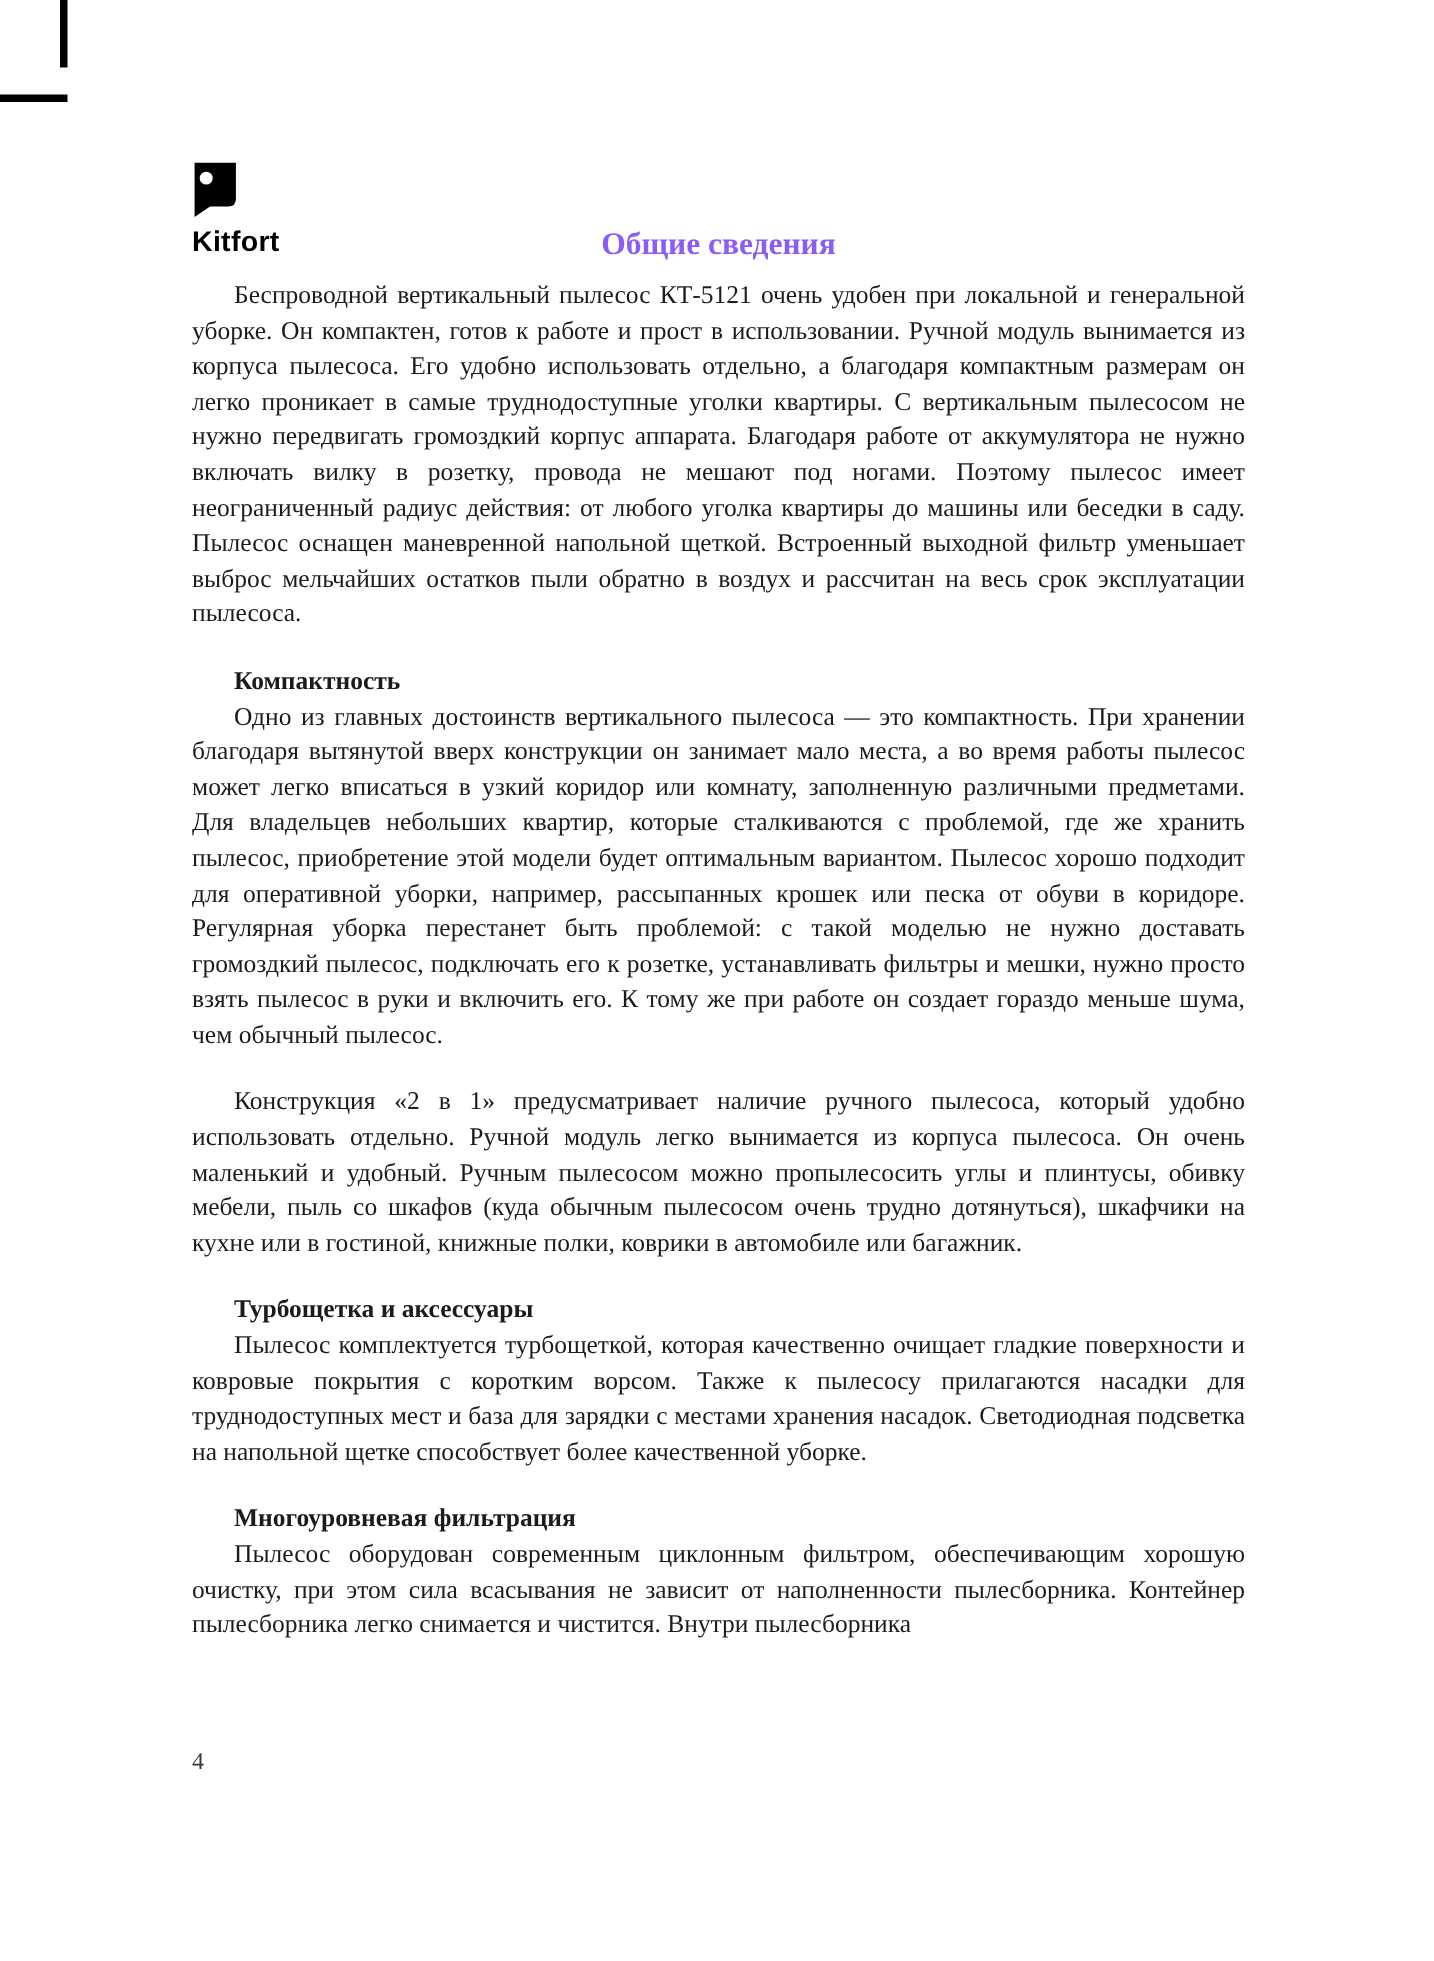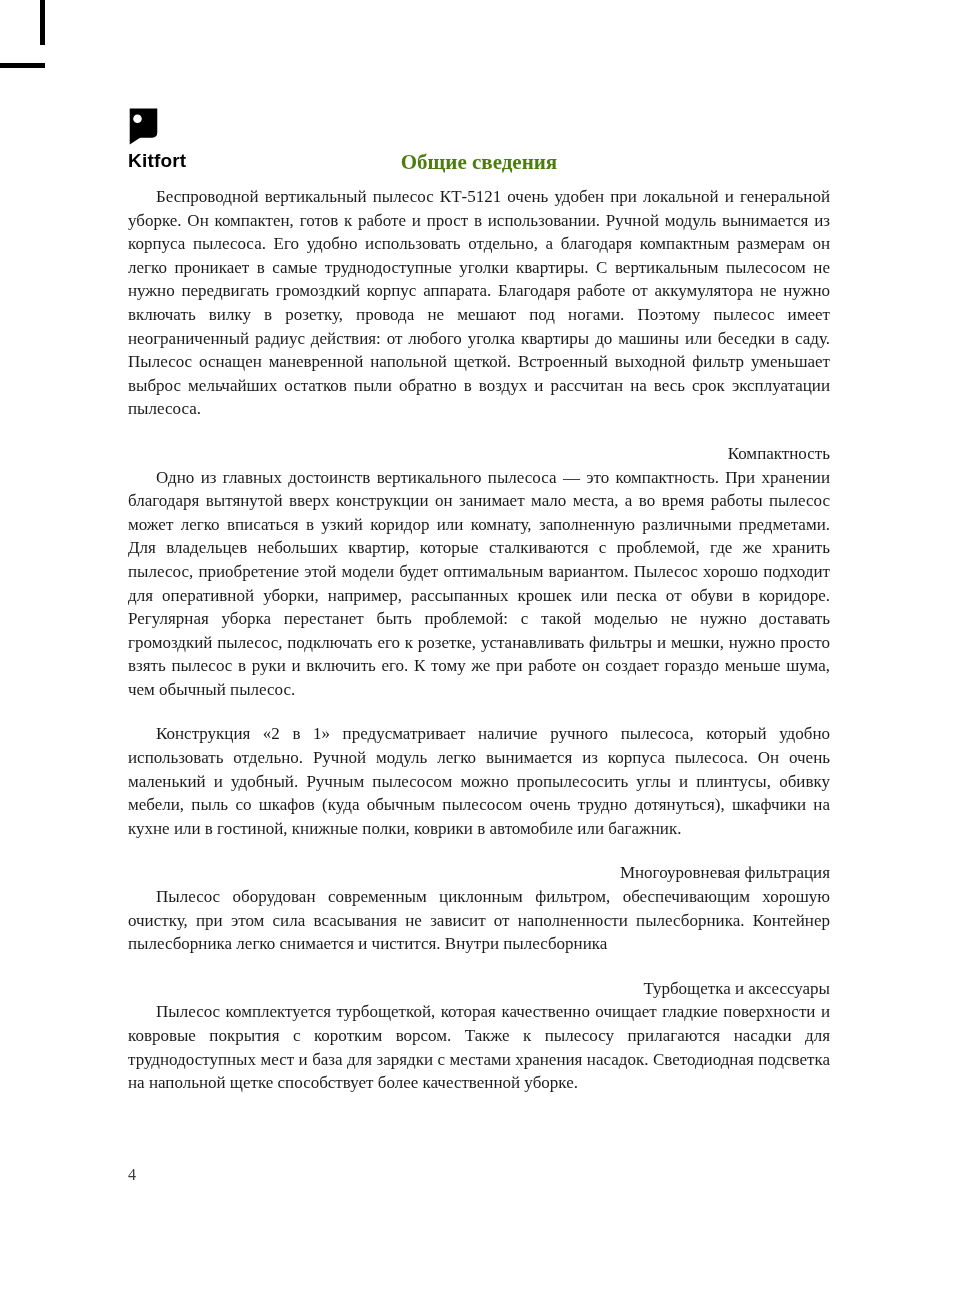--- a/index.html
+++ b/index.html
@@ -50,39 +50,39 @@
     letter-spacing: 0.2px;
     color: #000;
   }
 
   .doc-title {
     margin: 0;
     padding-top: 44px;
     text-align: center;
     font-size: 21px;
     font-weight: bold;
-    color: #4d7c0f;
+    color: #8b5cf6;
   }
 
   .body-text {
     margin-top: 10px;
     font-size: 17px;
     line-height: 23.6px;
     text-align: justify;
   }
 
   .section { margin: 0; }
   .section + .section { margin-top: 21px; }
 
   .section-heading {
     margin: 0;
     font-size: 17px;
-    font-weight: normal;
+    font-weight: bold;
     text-indent: 28px;
-    text-align: right;
+    text-align: left;
   }
 
   .para {
     margin: 0;
     text-indent: 28px;
   }
 
   .page-number {
     position: absolute;
     left: 128px;
@@ -125,27 +125,27 @@
       <div class="section">
         <h2 class="section-heading">Компактность</h2>
         <p class="para">Одно из главных достоинств вертикального пылесоса — это компактность. При хранении благодаря вытянутой вверх конструкции он занимает мало места, а во время работы пылесос может легко вписаться в узкий коридор или комнату, заполненную различными предметами. Для владельцев небольших квартир, которые сталкиваются с проблемой, где же хранить пылесос, приобретение этой модели будет оптимальным вариантом. Пылесос хорошо подходит для оперативной уборки, например, рассыпанных крошек или песка от обуви в коридоре. Регулярная уборка перестанет быть проблемой: с такой моделью не нужно доставать громоздкий пылесос, подключать его к розетке, устанавливать фильтры и мешки, нужно просто взять пылесос в руки и включить его. К тому же при работе он создает гораздо меньше шума, чем обычный пылесос.</p>
       </div>
 
       <div class="section">
         <p class="para">Конструкция «2 в 1» предусматривает наличие ручного пылесоса, который удобно использовать отдельно. Ручной модуль легко вынимается из корпуса пылесоса. Он очень маленький и удобный. Ручным пылесосом можно пропылесосить углы и плинтусы, обивку мебели, пыль со шкафов (куда обычным пылесосом очень трудно дотянуться), шкафчики на кухне или в гостиной, книжные полки, коврики в автомобиле или багажник.</p>
       </div>
 
       <div class="section">
-        <h2 class="section-heading">Многоуровневая фильтрация</h2>
-        <p class="para">Пылесос оборудован современным циклонным фильтром, обеспечивающим хорошую очистку, при этом сила всасывания не зависит от наполненности пылесборника. Контейнер пылесборника легко снимается и чистится. Внутри пылесборника</p>
+        <h2 class="section-heading">Турбощетка и аксессуары</h2>
+        <p class="para">Пылесос комплектуется турбощеткой, которая качественно очищает гладкие поверхности и ковровые покрытия с коротким ворсом. Также к пылесосу прилагаются насадки для труднодоступных мест и база для зарядки с местами хранения насадок. Светодиодная подсветка на напольной щетке способствует более качественной уборке.</p>
       </div>
 
       <div class="section">
-        <h2 class="section-heading">Турбощетка и аксессуары</h2>
-        <p class="para">Пылесос комплектуется турбощеткой, которая качественно очищает гладкие поверхности и ковровые покрытия с коротким ворсом. Также к пылесосу прилагаются насадки для труднодоступных мест и база для зарядки с местами хранения насадок. Светодиодная подсветка на напольной щетке способствует более качественной уборке.</p>
+        <h2 class="section-heading">Многоуровневая фильтрация</h2>
+        <p class="para">Пылесос оборудован современным циклонным фильтром, обеспечивающим хорошую очистку, при этом сила всасывания не зависит от наполненности пылесборника. Контейнер пылесборника легко снимается и чистится. Внутри пылесборника</p>
       </div>
 
     </div>
   </div>
 
   <div class="page-number">4</div>
 
 </div>
 
 </body></html>

